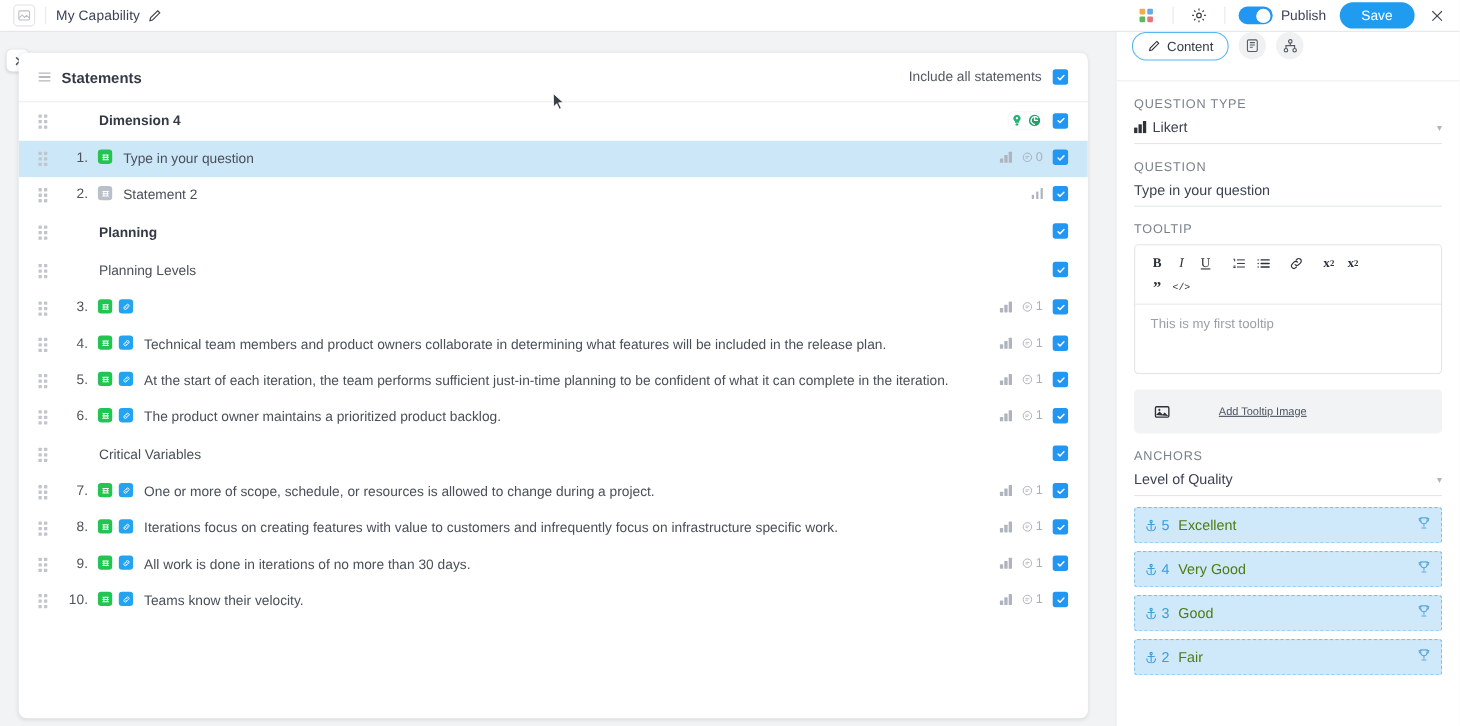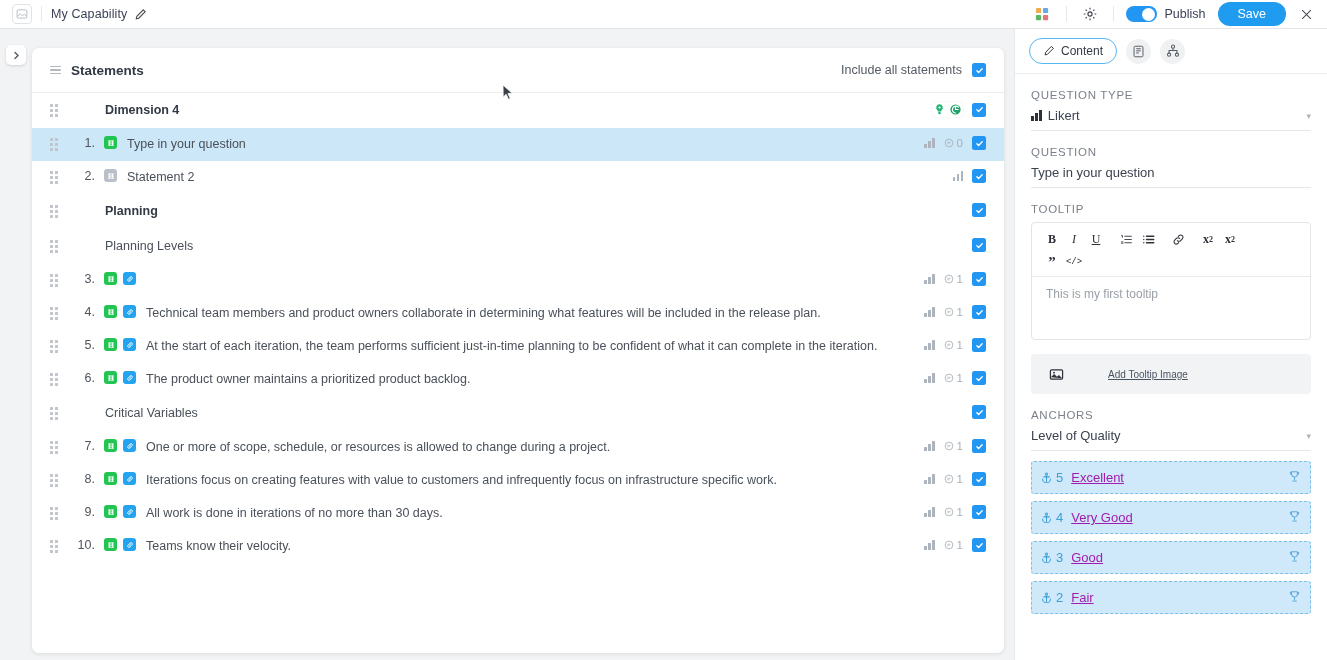--- a/index.html
+++ b/index.html
@@ -53,21 +53,21 @@
   .expand-handle {
     position: absolute; left: 6px; top: 45px;
     width: 20px; height: 20px; border-radius: 5px;
     background: #fff; box-shadow: 0 1px 3px rgba(0,0,0,.14);
     display: flex; align-items: center; justify-content: center;
     color: #52575e;
   }
 
   
   .main-card {
-    position: absolute; left: 32px; top: 48px;
+    position: absolute; left: 17px; top: 48px;
     width: 972px; height: 605px;
     background: #fff; border-radius: 7px;
     box-shadow: 0 1px 4px rgba(0,0,0,.10);
     overflow: hidden;
   }
   .card-header {
     height: 45px; display: flex; align-items: center;
     border-bottom: 1px solid #edeef0; padding: 0 18px;
   }
   .grip {
@@ -132,21 +132,21 @@
     box-shadow: 0 0 2px rgba(0,0,0,.10);
   }
 
   
   .right-panel {
     position: absolute; left: 1014px; top: 29px;
     width: 313px; height: 631px; background: #fff;
     border-left: 1px solid #e6e8ea; overflow: hidden;
   }
   .rp-tabs {
-    height: 45px; display: flex; align-items: center; gap: 9px;
+    height: 45px; display: flex; gap: 9px;
     padding: 0 14px; border-bottom: 1px solid #ededf0;
   }
   .tab-pill {
     height: 26px; border: 1px solid #58b6f0; border-radius: 14px;
     display: flex; align-items: center; gap: 6px; padding: 0 13px;
     font-size: 12px; color: #333a45; background: #fff;
   }
   .tab-circle {
     width: 25px; height: 25px; border-radius: 50%; background: #f0f1f3;
     display: flex; align-items: center; justify-content: center; color: #555b64;
@@ -181,21 +181,21 @@
     height: 40px; display: flex; align-items: center; gap: 14px; padding: 0 18px;
   }
   .tooltip-img a { font-size: 10px; color: #4a5562; text-decoration: underline; margin-left: 30px; }
 
   .anchor {
     background: #cfe8fa; border: 1px dashed #7cc0e8; border-radius: 3px;
     height: 33px; margin-bottom: 7px; display: flex; align-items: center;
     padding: 0 9px; gap: 4px;
   }
   .anchor .num { font-size: 13px; color: #3a9fd6; }
-  .anchor .atxt { font-size: 13px; color: #a21caf; margin-left: 4px; text-decoration: underline; }
+  .anchor .atxt { font-size: 13px; color: #4d7c0f; margin-left: 4px; }
   .anchor .trophy { margin-left: auto; color: #5aa8d8; }
 
   .cursor-arrow { position: absolute; left: 502px; top: 84px; }
 </style>
 </head>
 <body>
 
 <div class="topbar">
   <div class="tb-thumb">
     <svg width="12" height="12" viewBox="0 0 16 16" fill="none" stroke="currentColor" stroke-width="1.3">

